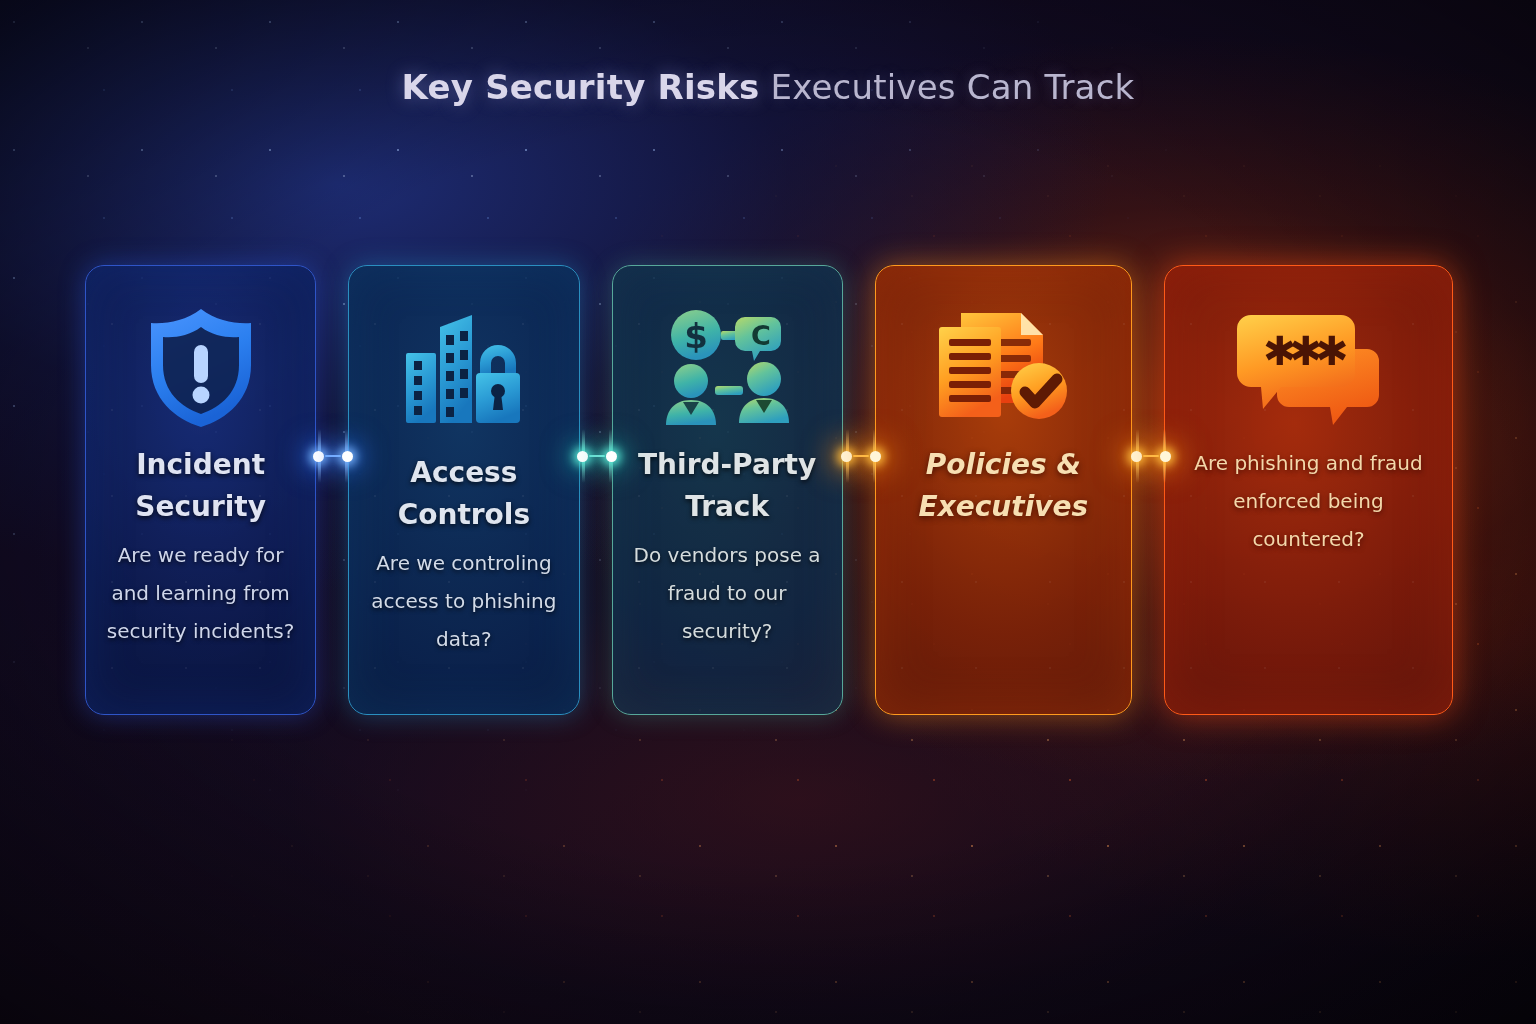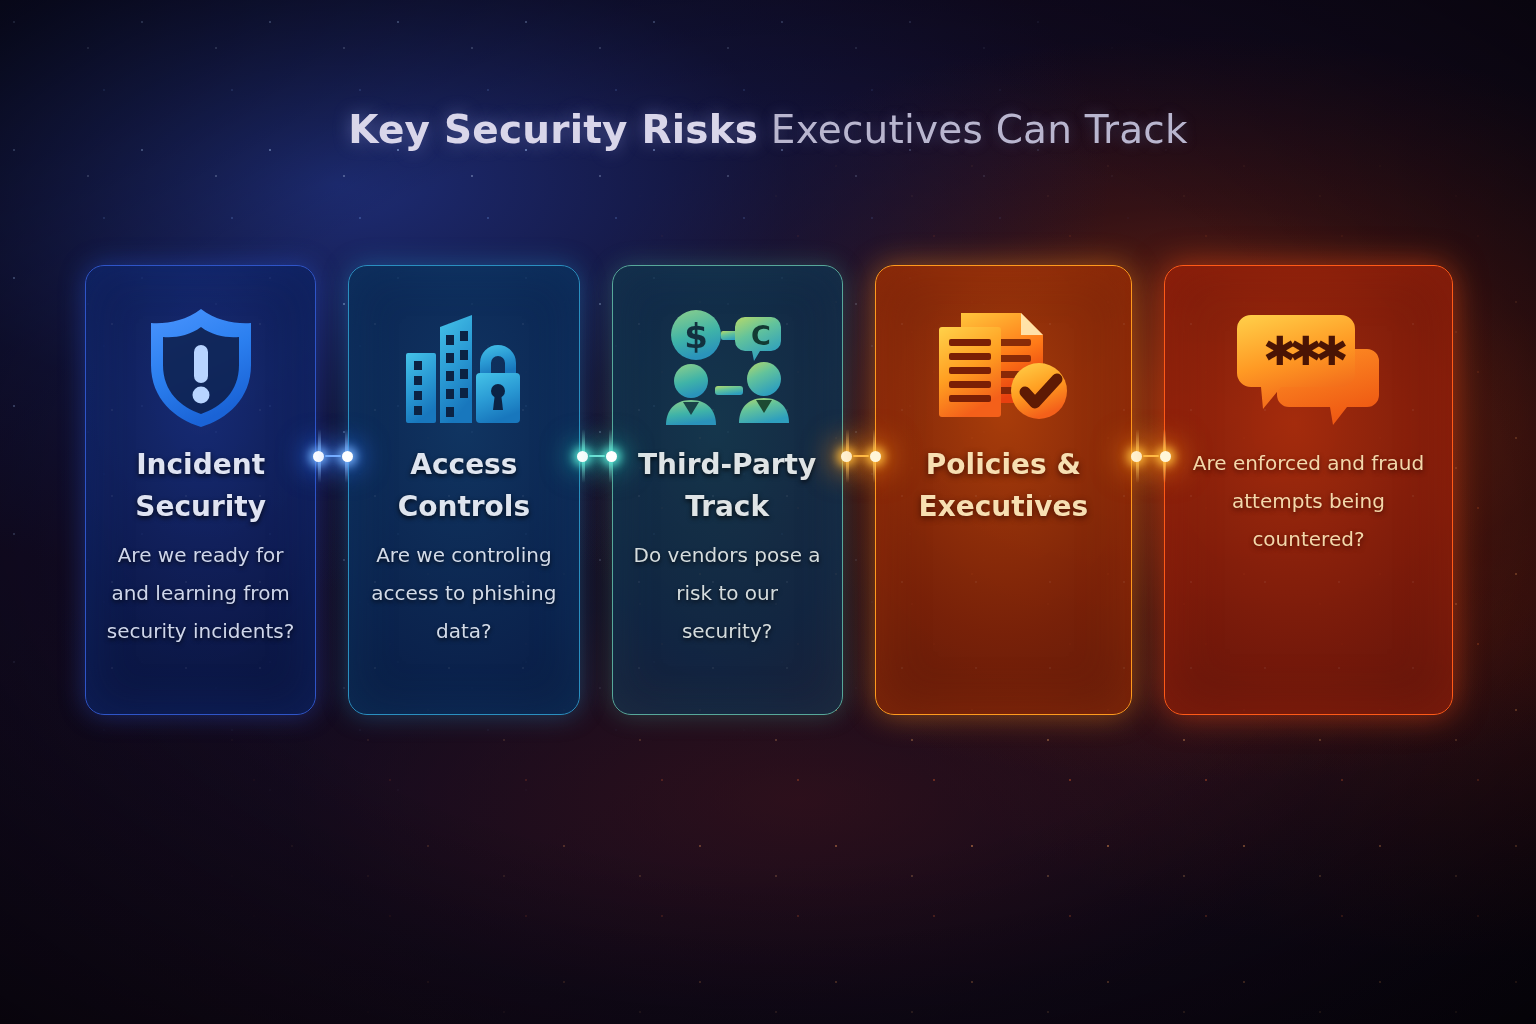--- a/index.html
+++ b/index.html
@@ -63,24 +63,23 @@
       radial-gradient(0.8px 0.8px at 47px 41px, rgba(255,225,200,0.22) 50%, transparent 52%),
       radial-gradient(0.9px 0.9px at 29px 62px, rgba(200,220,255,0.25) 50%, transparent 52%);
     background-size:72px 72px;
     opacity:0.9;
   }
 
   
   .title {
     position:absolute; top:68px; left:0; width:100%;
     text-align:center;
-    font-size:39px; line-height:1.15;
+    font-size:34px; line-height:1.15;
     letter-spacing:0.2px;
     white-space:nowrap;
-    margin-top:40px;
   }
   .title .t-strong {
     color:#d9d6ea; font-weight:bold;
     text-shadow:0 0 18px rgba(150,160,230,0.45);
   }
   .title .t-light {
     color:#b9b6cf; font-weight:normal;
     text-shadow:0 0 14px rgba(130,140,210,0.30);
   }
 
@@ -141,21 +140,21 @@
   .c1 .card-desc  { color:#cfd6ea; text-shadow:0 2px 4px rgba(0,0,0,0.7); }
 
   
   .c2 {
     width:232px; margin-left:32px;
     background:
       radial-gradient(ellipse 120% 100% at 50% 35%, rgba(16,58,104,0.88) 0%, rgba(10,36,80,0.92) 55%, rgba(7,22,54,0.95) 100%);
     border-color:#2a8fc0;
     box-shadow:0 0 26px rgba(40,150,210,0.38), inset 0 0 48px rgba(20,90,140,0.28);
   }
-  .c2 .card-title { color:#dfe5ef; text-shadow:0 2px 5px rgba(0,0,0,0.75); }
+  .c2 .card-title { color:#dfe5ef; text-shadow:0 2px 5px rgba(0,0,0,0.75);margin-top:8px; }
   .c2 .card-desc  { color:#d3dbe8; text-shadow:0 2px 4px rgba(0,0,0,0.7); }
 
   
   .c3 {
     width:232px; margin-left:32px;
     background:
       radial-gradient(ellipse 125% 105% at 45% 35%, rgba(18,62,84,0.82) 0%, rgba(16,40,70,0.88) 50%, rgba(34,26,48,0.90) 100%);
     border-color:#57a89a;
     box-shadow:0 0 24px rgba(72,170,160,0.32), inset 0 0 46px rgba(30,90,100,0.26);
   }
@@ -163,21 +162,21 @@
   .c3 .card-desc  { color:#d5dcdd; text-shadow:0 2px 4px rgba(0,0,0,0.7); }
 
   
   .c4 {
     width:258px; margin-left:32px;
     background:
       radial-gradient(ellipse 125% 105% at 50% 32%, rgba(176,64,10,0.92) 0%, rgba(124,34,8,0.94) 48%, rgba(74,18,10,0.96) 100%);
     border-color:#ff9a1e;
     box-shadow:0 0 30px rgba(255,140,30,0.48), inset 0 0 52px rgba(200,70,10,0.34);
   }
-  .c4 .card-title { color:#f7dfb2; text-shadow:0 2px 6px rgba(60,12,0,0.85); }
+  .c4 .card-title { color:#f7dfb2; text-shadow:0 2px 6px rgba(60,12,0,0.85);font-style:italic; }
   .c4 .card-desc  { color:#f4dcb4; text-shadow:0 2px 5px rgba(60,12,0,0.8); }
 
   
   .c5 {
     width:290px; margin-left:32px;
     background:
       radial-gradient(ellipse 125% 105% at 45% 35%, rgba(168,44,12,0.94) 0%, rgba(122,26,10,0.95) 48%, rgba(70,14,12,0.96) 100%);
     border-color:#ff5a18;
     box-shadow:0 0 32px rgba(255,80,20,0.52), inset 0 0 54px rgba(190,44,10,0.36);
   }
@@ -337,21 +336,21 @@
 
           <circle cx="101" cy="72" r="17" fill="url(#g3)"></circle>
           <path d="M101 91 c-17 0 -25 11 -25 25 h50 c0 -14 -8 -25 -25 -25 Z" fill="url(#g3)"></path>
           <path d="M93 93 L101 106 L109 93 Z" fill="#1d4a33"></path>
         </svg>
       </div>
       <div class="card-title">
         <span>Third-Party</span><br>
         <span>Track</span>
       </div>
-      <div class="card-desc">Do vendors pose a risk to our security?</div>
+      <div class="card-desc">Do vendors pose a fraud to our security?</div>
     </div>
 
     <div class="card c4">
       <div class="grain"></div>
       <div class="icon-wrap">
         <svg width="140" height="122" viewBox="0 0 140 122">
           <defs>
             <linearGradient id="g4a" x1="0" y1="0" x2="0.4" y2="1">
               <stop offset="0%" stop-color="#ffd24a"></stop>
                 <stop offset="55%" stop-color="#ff9e21"></stop>
@@ -411,21 +410,21 @@
           <path d="M52 40 h78 a12 12 0 0 1 12 12 v34 a12 12 0 0 1 -12 12 h-20 l-14 18 l-3 -18 h-41 a12 12 0 0 1 -12 -12 v-34 a12 12 0 0 1 12 -12 Z" fill="url(#g5b)"></path>
 
           <path d="M14 6 h90 a14 14 0 0 1 14 14 v44 a14 14 0 0 1 -14 14 h-60 l-18 22 l-2 -22 h-10 a14 14 0 0 1 -14 -14 v-44 a14 14 0 0 1 14 -14 Z" fill="url(#g5a)"></path>
           <g fill="#4a1404" font-family="DejaVu Sans" font-size="40" font-weight="bold">
             <text x="26" y="56">✱</text>
             <text x="52" y="56">✱</text>
             <text x="78" y="56">✱</text>
           </g>
         </svg>
       </div>
-      <div class="card-desc">Are enforced and fraud attempts being countered?</div>
+      <div class="card-desc">Are phishing and fraud enforced being countered?</div>
     </div>
 
   </div>
 
   <div class="conn conn-blue" style="left:317px; width:32px;">
     <div class="flare l"></div>
     <div class="flare r"></div>
     <div class="bar"></div>
     <div class="node l"></div>
     <div class="node r"></div>

